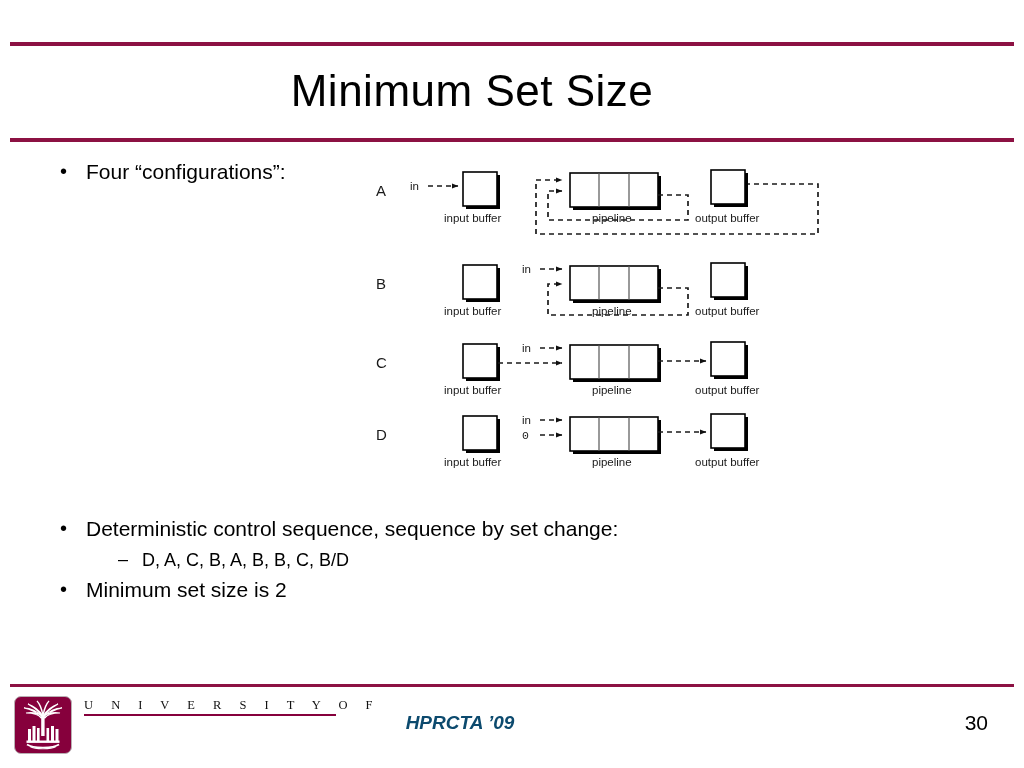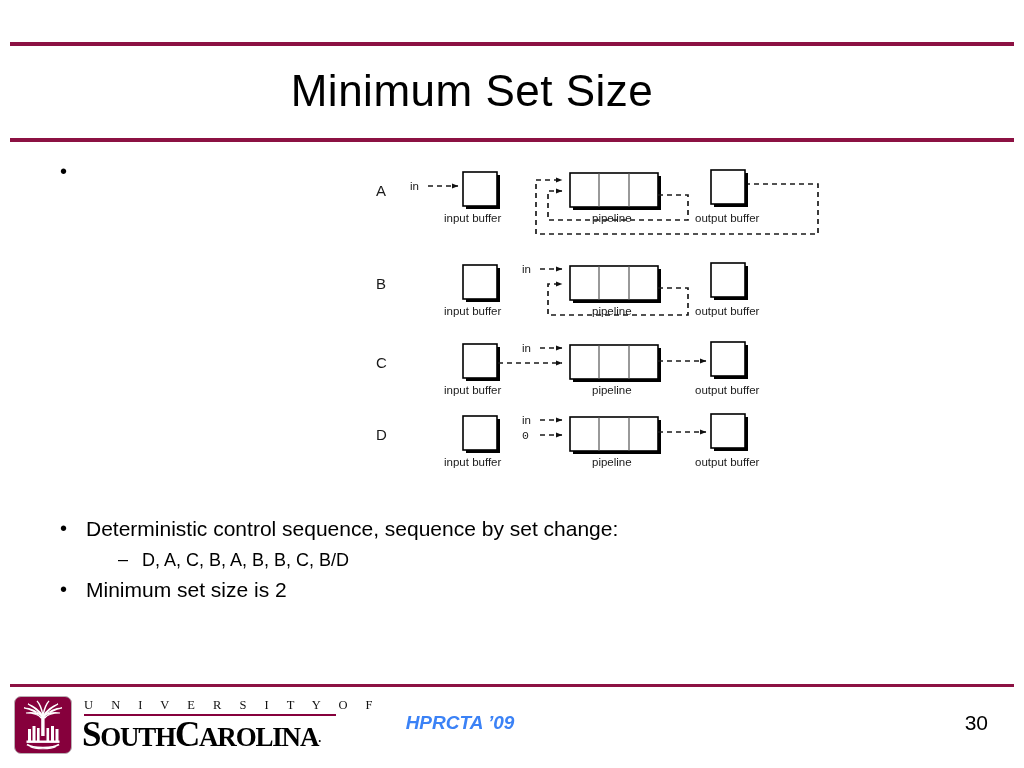--- a/index.html
+++ b/index.html
@@ -121,20 +121,21 @@
     border-radius: 7px;
     border: 1px solid #b9b0b3;
     box-sizing: border-box;
   }
   .logo-mark svg { display: block; }
   .logo-words {
     position: absolute;
     left: 68px;
     top: 4px;
     width: 272px;
+    text-align: center;
   }
   .logo-univ {
     font-family: "Liberation Serif", serif;
     font-size: 12.5px;
     letter-spacing: 7.5px;
     color: #111111;
     padding-left: 2px;
     white-space: nowrap;
   }
   .logo-divider {
@@ -159,41 +160,42 @@
 
   #conf-name {
     position: absolute;
     left: 0;
     top: 712px;
     width: 920px;
     text-align: center;
     font-size: 19px;
     font-weight: bold;
     font-style: italic;
-    color: #3b82f6;
+    color: #0c4a6e;
     white-space: nowrap;
   }
   #page-number {
     position: absolute;
     right: 36px;
     top: 711px;
     font-size: 21px;
     color: #000000;
   }
 </style>
 </head>
 <body>
 
 <div class="rule rule-top"></div>
 <div class="rule rule-bottom"></div>
 
 <div class="slide-title">Minimum Set Size</div>
 
 <div class="bullet" id="bullet-four">
   <span class="dot">•</span>
+  <span class="btxt">Four “configurations”:</span>
 </div>
 
 <div class="bullet" id="bullet-deterministic">
   <span class="dot">•</span>
   <span class="btxt">Deterministic control sequence, sequence by set change:</span>
 </div>
 
 <div class="sub-bullet" id="sub-sequence">
   <span class="dash">–</span>
   <span>D, A, C, B, A, B, B, C, B/D</span>
@@ -330,19 +332,18 @@
         <rect x="40.5" y="32" width="3" height="12"></rect>
         <rect x="11.5" y="43.5" width="33" height="2.4"></rect>
       </g>
       <path d="M12,47.5 C18,51.5 38,51.5 44,47.5" stroke="#ffffff" stroke-width="1.6" fill="none"></path>
       <path d="M15,49.5 C20,52.5 36,52.5 41,49.5" stroke="#ffffff" stroke-width="1.2" fill="none"></path>
     </svg>
   </div>
   <div class="logo-words">
     <div class="logo-univ">U N I V E R S I T Y   O F</div>
     <div class="logo-divider"></div>
-    <div class="logo-sc"><span class="big">S</span><span class="small">OUTH</span><span class="big">C</span><span class="small">AROLINA</span><span class="tm">.</span></div>
   </div>
 </div>
 
 <div id="conf-name">HPRCTA ’09</div>
 
 <div id="page-number">30</div>
 
 </body></html>

